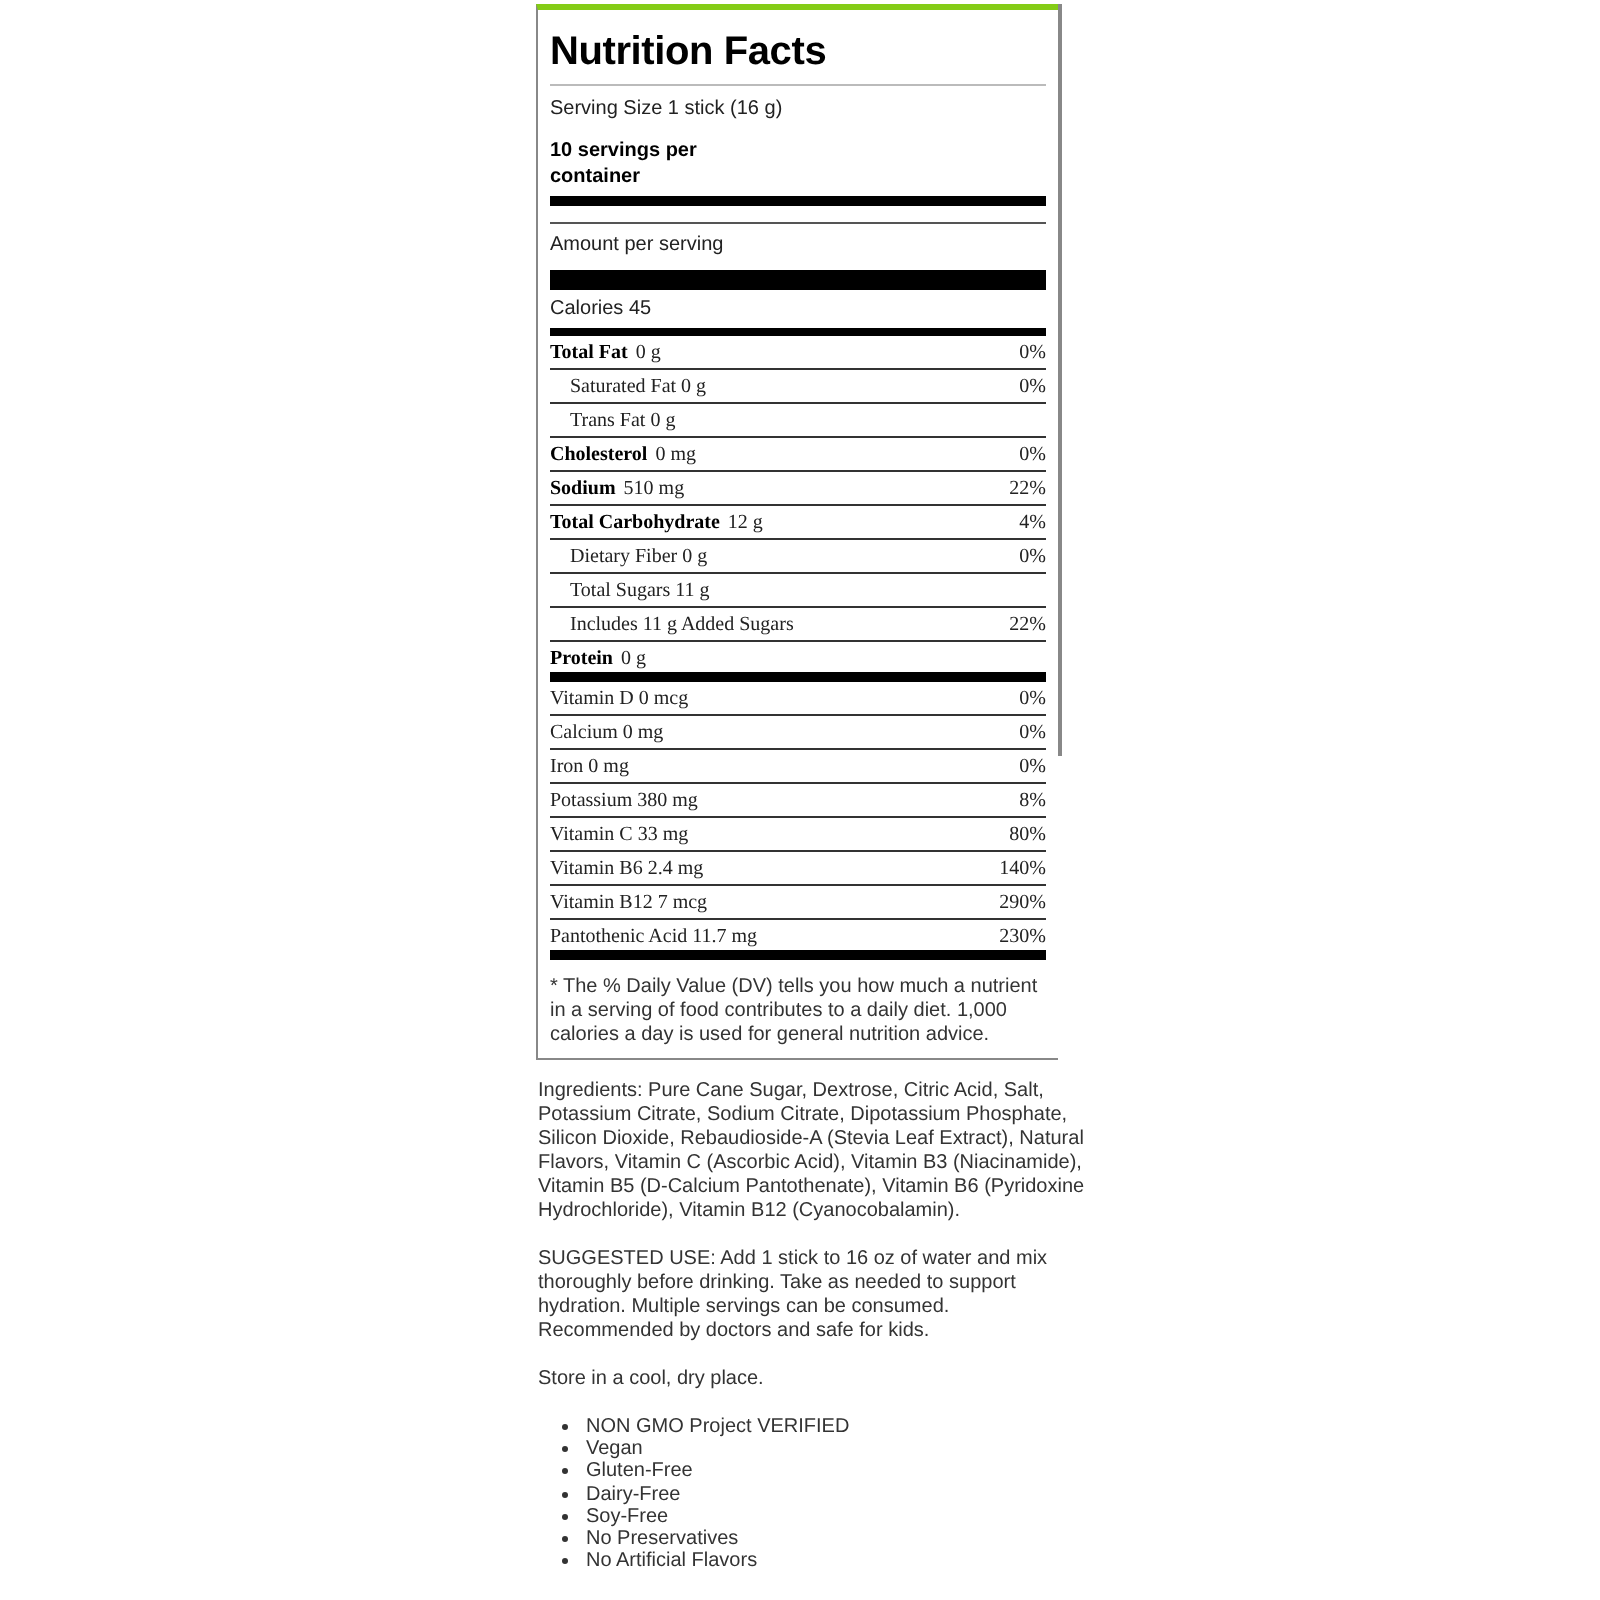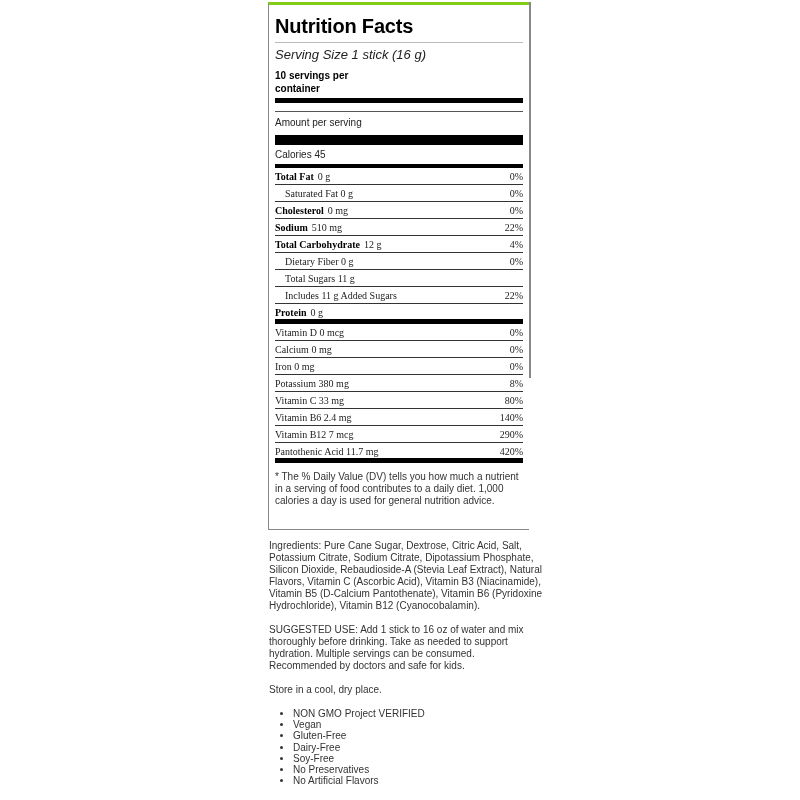--- a/index.html
+++ b/index.html
@@ -4,21 +4,21 @@
 <style>
   html, body { margin: 0; padding: 0; background: #ffffff; }
   body { width: 800px; height: 800px; position: relative; overflow: hidden;
          font-family: "Liberation Sans", sans-serif; color: #222; }
   .panel { position: absolute; left: 268px; top: 2px; width: 261px; height: 528px; box-sizing: border-box;
            border-left: 1px solid #888; border-top: 3px solid #84cc16; border-bottom: 1px solid #888; }
   .right-border { position: absolute; left: 529px; top: 2px; width: 2px; height: 376px; background: #888; }
   .inner { position: absolute; left: 6px; right: 6px; top: 0; }
   .title { font-weight: bold; font-size: 20px; color: #000; margin: 9px 0 0 0; height: 25px; line-height: 25px; letter-spacing: -0.2px; }
   .hr-light { height: 1px; background: #bbb; margin-top: 3px; }
-  .serving-size { font-size: 13px; margin-top: 5px; height: 14px; line-height: 14px; font-style: italic; }
+  .serving-size { font-size: 10px; margin-top: 5px; height: 14px; line-height: 14px; }
   .servings { font-weight: bold; font-size: 10px; color: #000; margin-top: 7px; line-height: 13px; width: 90px; }
   .bar-thick { height: 5px; background: #000; margin-top: 3px; }
   .hr-thin { height: 1px; background: #555; margin-top: 8px; }
   .amount { font-size: 10px; margin-top: 4px; height: 14px; line-height: 14px; }
   .bar-xthick { height: 10px; background: #000; margin-top: 5px; }
   .calories { font-size: 10px; margin-top: 3px; height: 14px; line-height: 14px; }
   .bar-med { height: 4px; background: #000; margin-top: 2px; }
   .row { display: flex; justify-content: space-between; align-items: center; font-size: 10px; height: 16px;
          border-bottom: 1px solid #333; box-sizing: content-box; padding-top: 0; font-family: Liberation Serif, serif; }
   .row.indent .lbl { padding-left: 10px; }
@@ -48,20 +48,24 @@
     <div class="bar-med"></div>
 
     <div id="nutrients">
         <div class="row">
           <span class="lbl"><span class="b">Total Fat</span><span>0 g</span></span>
           <span>0%</span>
         </div>
         <div class="row indent">
           <span class="lbl"><span>Saturated Fat 0 g</span><span></span></span>
           <span>0%</span>
+        </div>
+        <div class="row indent">
+          <span class="lbl"><span>Trans Fat 0 g</span><span></span></span>
+          <span></span>
         </div>
         <div class="row">
           <span class="lbl"><span class="b">Cholesterol</span><span>0 mg</span></span>
           <span>0%</span>
         </div>
         <div class="row">
           <span class="lbl"><span class="b">Sodium</span><span>510 mg</span></span>
           <span>22%</span>
         </div>
         <div class="row">
@@ -110,21 +114,21 @@
         <div class="row">
           <span>Vitamin B6 2.4 mg</span>
           <span>140%</span>
         </div>
         <div class="row">
           <span>Vitamin B12 7 mcg</span>
           <span>290%</span>
         </div>
         <div class="row last">
           <span>Pantothenic Acid 11.7 mg</span>
-          <span>420%</span>
+          <span>230%</span>
         </div>
       </div>
     <div class="bar-sep" style="margin-top:-1px;"></div>
 
     <div class="footnote">* The % Daily Value (DV) tells you how much a nutrient in a serving of food contributes to a daily diet. 1,000 calories a day is used for general nutrition advice.</div>
   </div>
 </div>
 <div class="right-border"></div>
 
 <div class="after">

